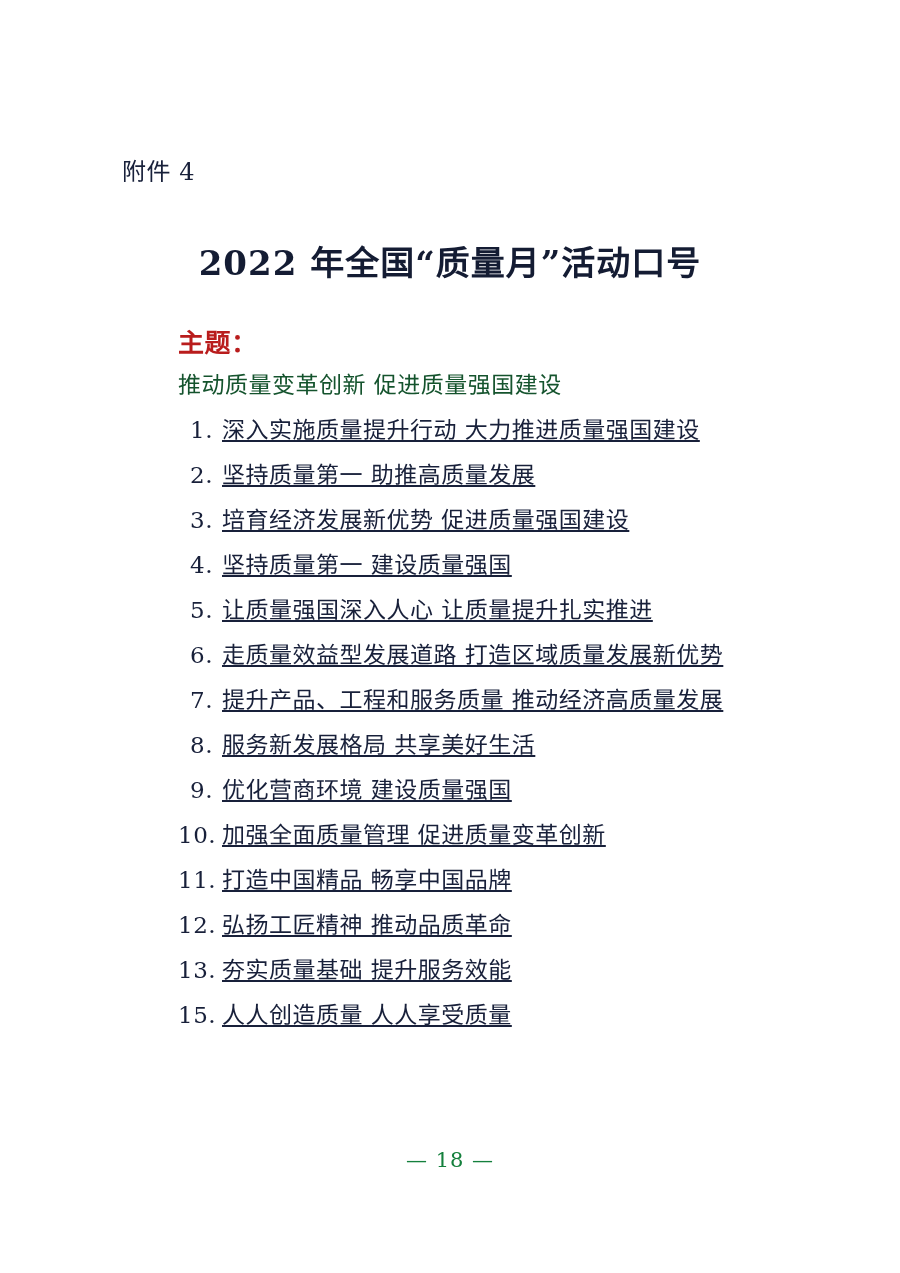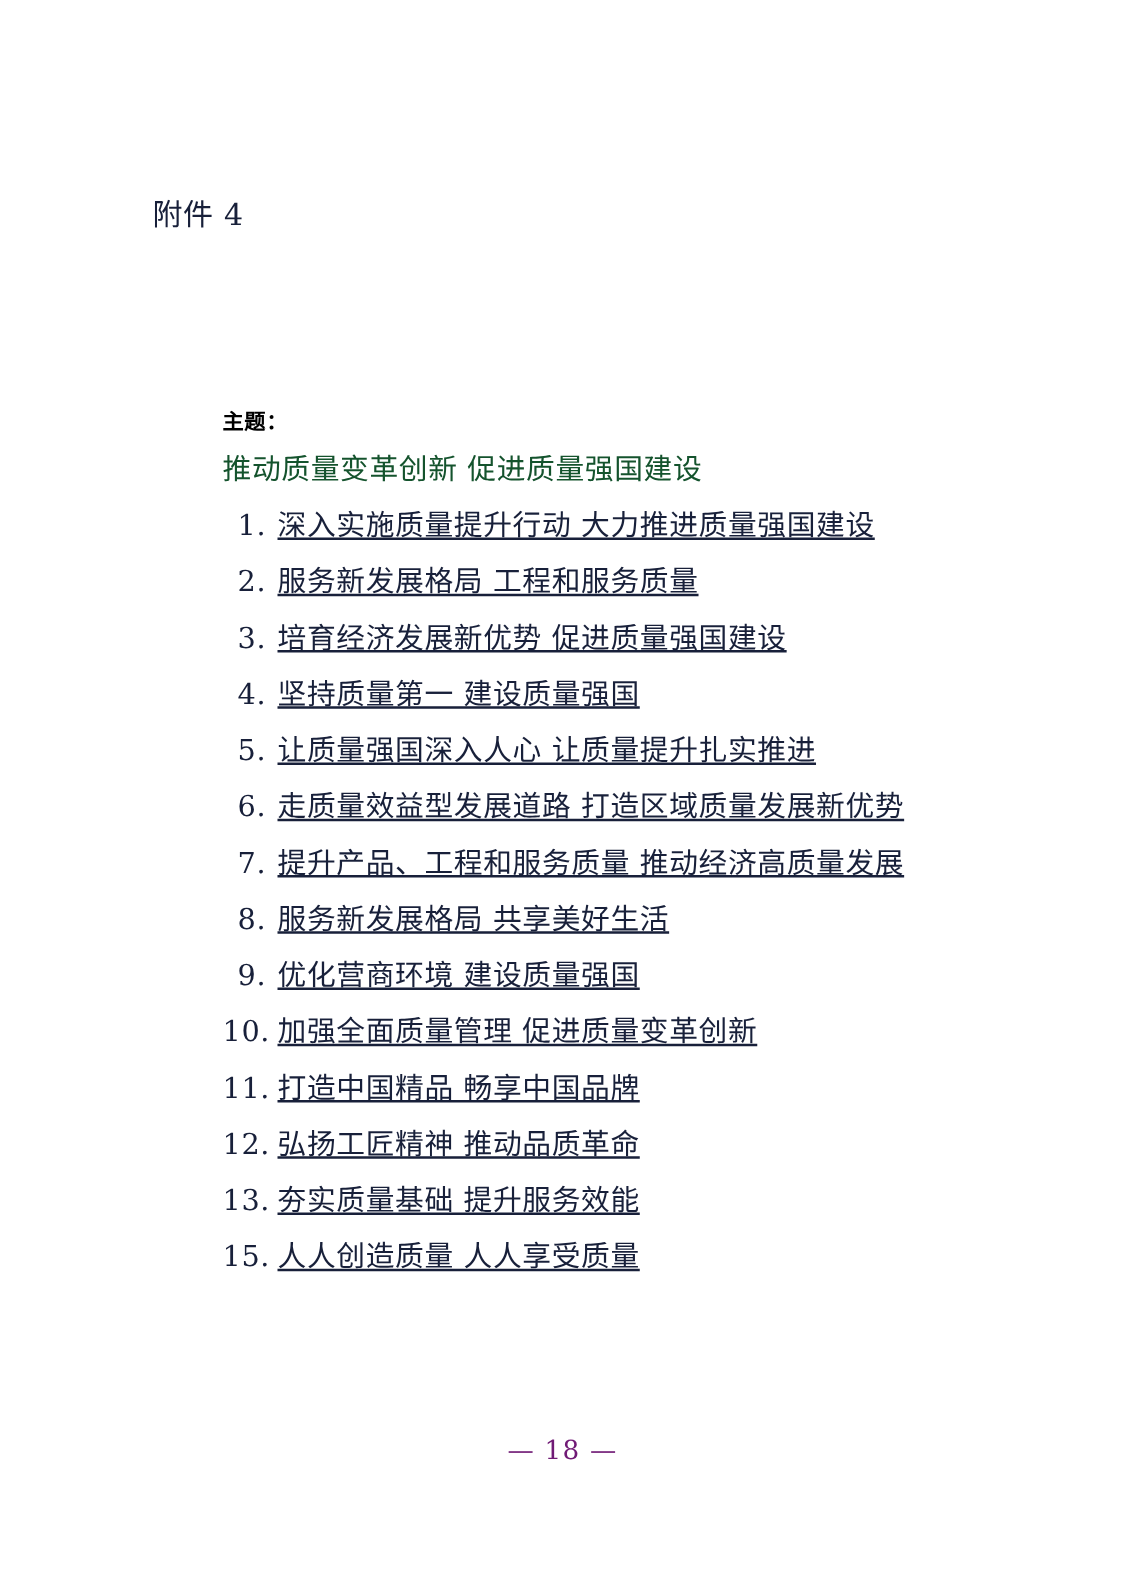--- a/index.html
+++ b/index.html
@@ -46,25 +46,25 @@
     color: #141c33;
     font-family: "DejaVu Serif", "Liberation Serif", serif;
   }
   .body-block {
     position: absolute;
     left: 178px;
     top: 330px;
     width: 620px;
   }
   .section-head {
-    font-size: 17px;
+    font-size: 26px;
     font-weight: bold;
     line-height: 1.0;
     margin: 0 0 18px 0;
-    color: #000000;
+    color: #b91c1c;
     letter-spacing: 0.5px;
   }
   .theme-text {
     font-size: 23px;
     line-height: 1.0;
     margin: 0 0 22px 0;
     color: #14532d;
     letter-spacing: 0.5px;
   }
   .slogan-list {
@@ -93,47 +93,48 @@
     flex: 1 1 auto;
     text-decoration: underline;
   }
   .page-footer {
     position: absolute;
     left: 0;
     right: 0;
     top: 1148px;
     text-align: center;
     font-size: 21px;
-    color: #701a75;
+    color: #15803d;
     letter-spacing: 1px;
   }
 </style>
 </head>
 <body>
 
 <div class="page">
 
   <div class="attachment-label">附件 4</div>
 
+  <div class="doc-title">2022 年全国“质量月”活动口号</div>
 
   <div class="body-block">
 
     <p class="section-head">主题：</p>
 
     <p class="theme-text">推动质量变革创新  促进质量强国建设</p>
 
 
     <ol class="slogan-list">
       <li class="slogan-item">
         <span class="slogan-num">1.</span>
         <span class="slogan-text">深入实施质量提升行动  大力推进质量强国建设</span>
       </li>
       <li class="slogan-item">
         <span class="slogan-num">2.</span>
-        <span class="slogan-text">服务新发展格局  工程和服务质量</span>
+        <span class="slogan-text">坚持质量第一  助推高质量发展</span>
       </li>
       <li class="slogan-item">
         <span class="slogan-num">3.</span>
         <span class="slogan-text">培育经济发展新优势  促进质量强国建设</span>
       </li>
       <li class="slogan-item">
         <span class="slogan-num">4.</span>
         <span class="slogan-text">坚持质量第一  建设质量强国</span>
       </li>
       <li class="slogan-item">

